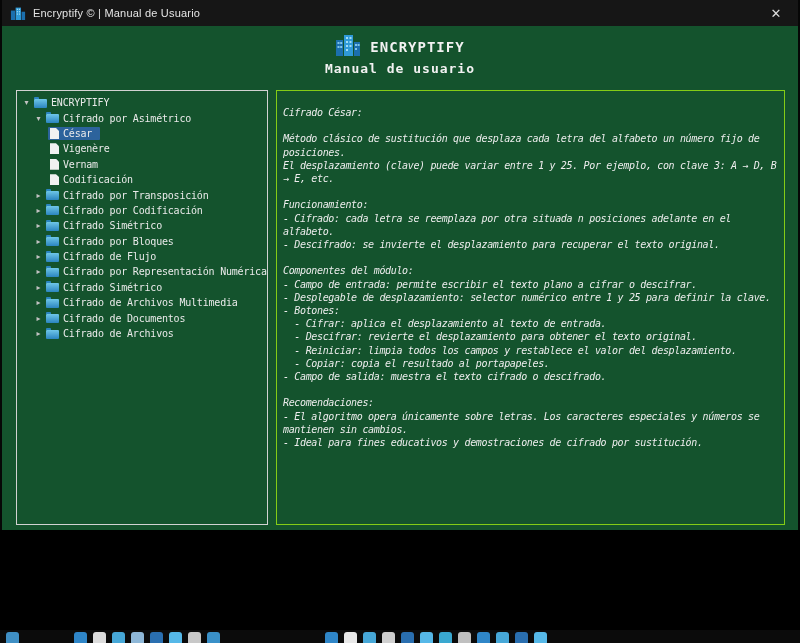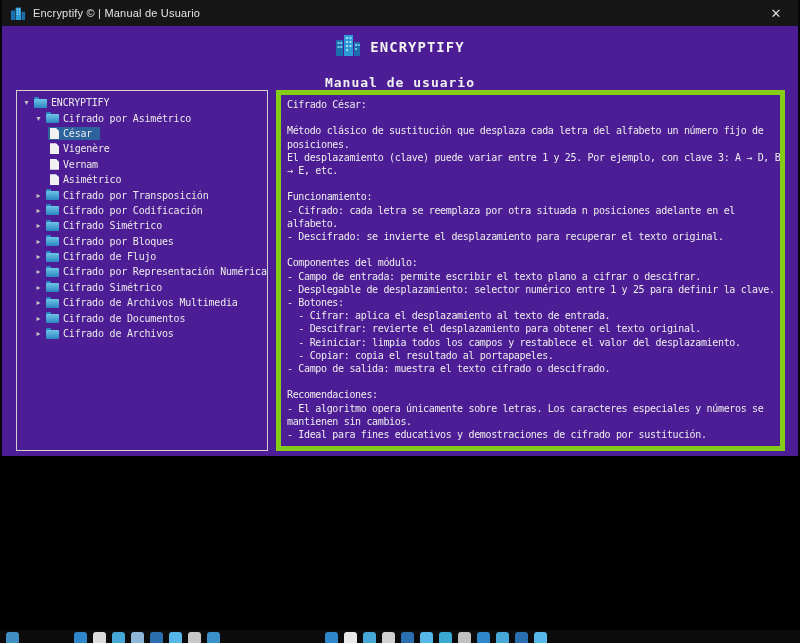--- a/index.html
+++ b/index.html
@@ -1,35 +1,35 @@
 <!DOCTYPE html>
 <html><head>
 <meta charset="utf-8">
 <style>
   html,body{margin:0;padding:0;width:800px;height:643px;background:#000;overflow:hidden;
     font-family:"Liberation Sans",sans-serif;}
-  .window{position:absolute;top:0;left:0;width:800px;height:456px;background:#4c1d95;
+  .window{position:absolute;top:0;left:0;width:800px;height:530px;background:#14532d;
     border-left:2px solid #060606;border-right:2px solid #060606;box-sizing:border-box;}
   .titlebar{height:26px;background:#161616;display:flex;align-items:center;color:#e4e4e4;
     font-size:11px;}
   .titlebar-icon{margin:0 7px 0 8px;display:flex;align-items:center;}
   .titlebar-text{letter-spacing:.2px;}
   .close-btn{margin-left:auto;width:44px;height:26px;display:flex;align-items:center;
     justify-content:center;font-size:13px;color:#dcdcdc;cursor:pointer;}
   .header{text-align:center;color:#f2f2f2;}
   .brand{display:flex;justify-content:center;align-items:center;gap:9px;margin-top:9px;height:24px;}
   .brand-name{font-family:"DejaVu Sans Mono",monospace;font-weight:bold;font-size:14px;
     letter-spacing:1px;}
   .subtitle{font-family:"DejaVu Sans Mono",monospace;font-weight:bold;font-size:13px;
-    letter-spacing:1px;margin-top:16px;}
+    letter-spacing:1px;margin-top:2px;}
   .main{position:absolute;top:90px;left:14px;right:13px;bottom:5px;display:flex;gap:8px;}
   .tree-panel{width:252px;flex:0 0 252px;border:1px solid #d2d2d2;box-sizing:border-box;
     padding-top:4px;overflow:hidden;}
-  .content-panel{flex:1;border:5px solid #84cc16;box-sizing:border-box;
-    padding:3px 3px 4px 6px;overflow:hidden;}
+  .content-panel{flex:1;border:1px solid #84cc16;box-sizing:border-box;
+    padding:15px 3px 4px 6px;overflow:hidden;font-style:italic;}
   .content-text{font-family:"DejaVu Sans Mono",monospace;font-size:10px;
     letter-spacing:-0.35px;line-height:13.2px;color:#ededed;white-space:pre;}
   .tree-row{display:flex;align-items:center;height:15.4px;
     font-family:"DejaVu Sans Mono",monospace;font-size:10px;letter-spacing:-0.2px;
     color:#eaeaea;cursor:pointer;white-space:nowrap;}
   .lvl0{padding-left:4px;}
   .lvl1{padding-left:16px;}
   .lvl2{padding-left:31px;}
   .tree-arrow{flex:0 0 11px;width:11px;font-size:8px;color:#c2c2c2;text-align:center;
     font-family:"DejaVu Sans",sans-serif;}
@@ -126,21 +126,21 @@
           </div>
           <div class="tree-row lvl2">
             <span class="row-inner">
               <span class="icon-doc"></span>
               <span class="tree-label">Vernam</span>
             </span>
           </div>
           <div class="tree-row lvl2">
             <span class="row-inner">
               <span class="icon-doc"></span>
-              <span class="tree-label">Asimétrico</span>
+              <span class="tree-label">Codificación</span>
             </span>
           </div>
           <div class="tree-row lvl1">
             <span class="tree-arrow">▸</span>
             <span class="row-inner">
               <span class="icon-folder"></span>
               <span class="tree-label">Cifrado por Transposición</span>
             </span>
           </div>
           <div class="tree-row lvl1">

